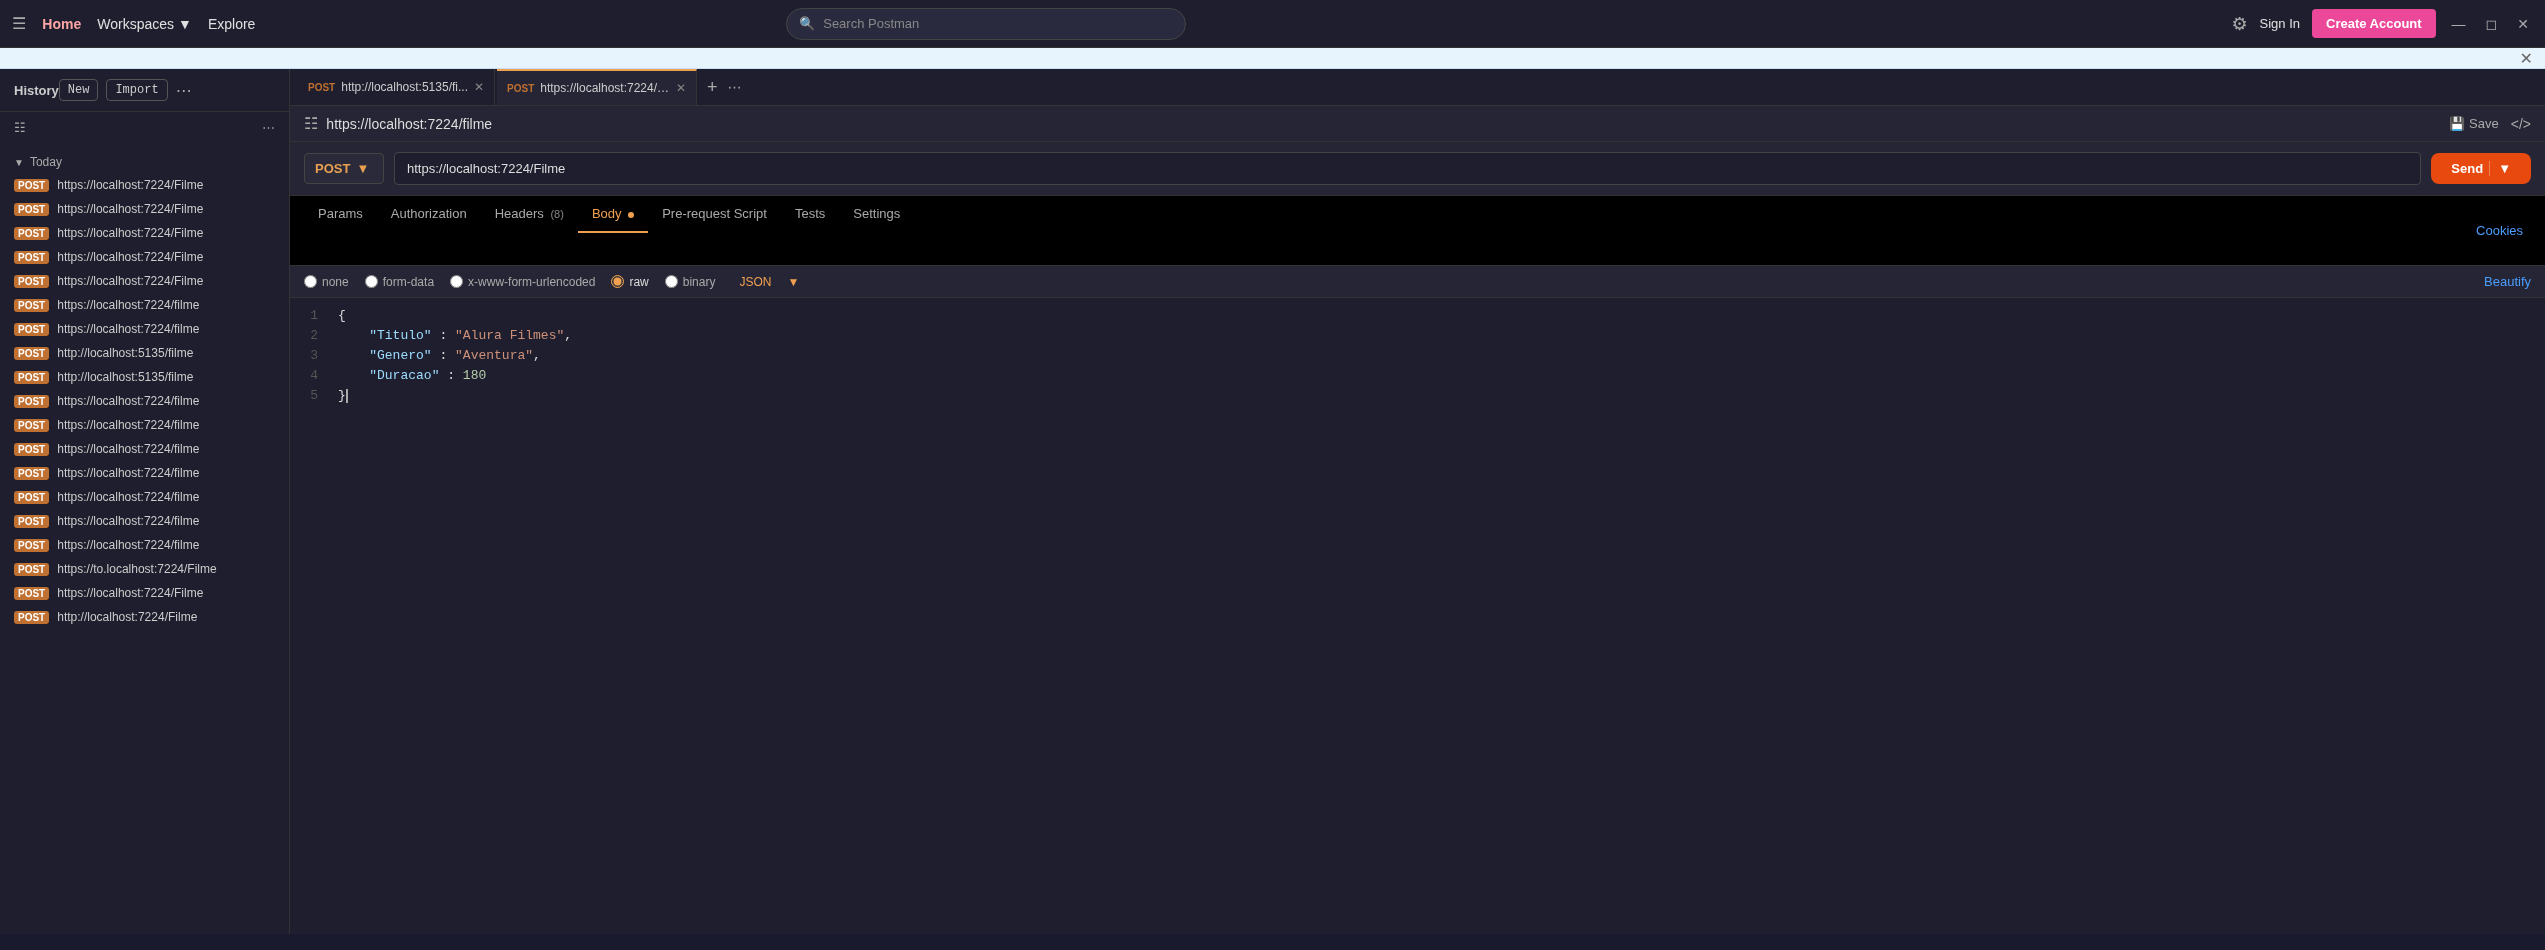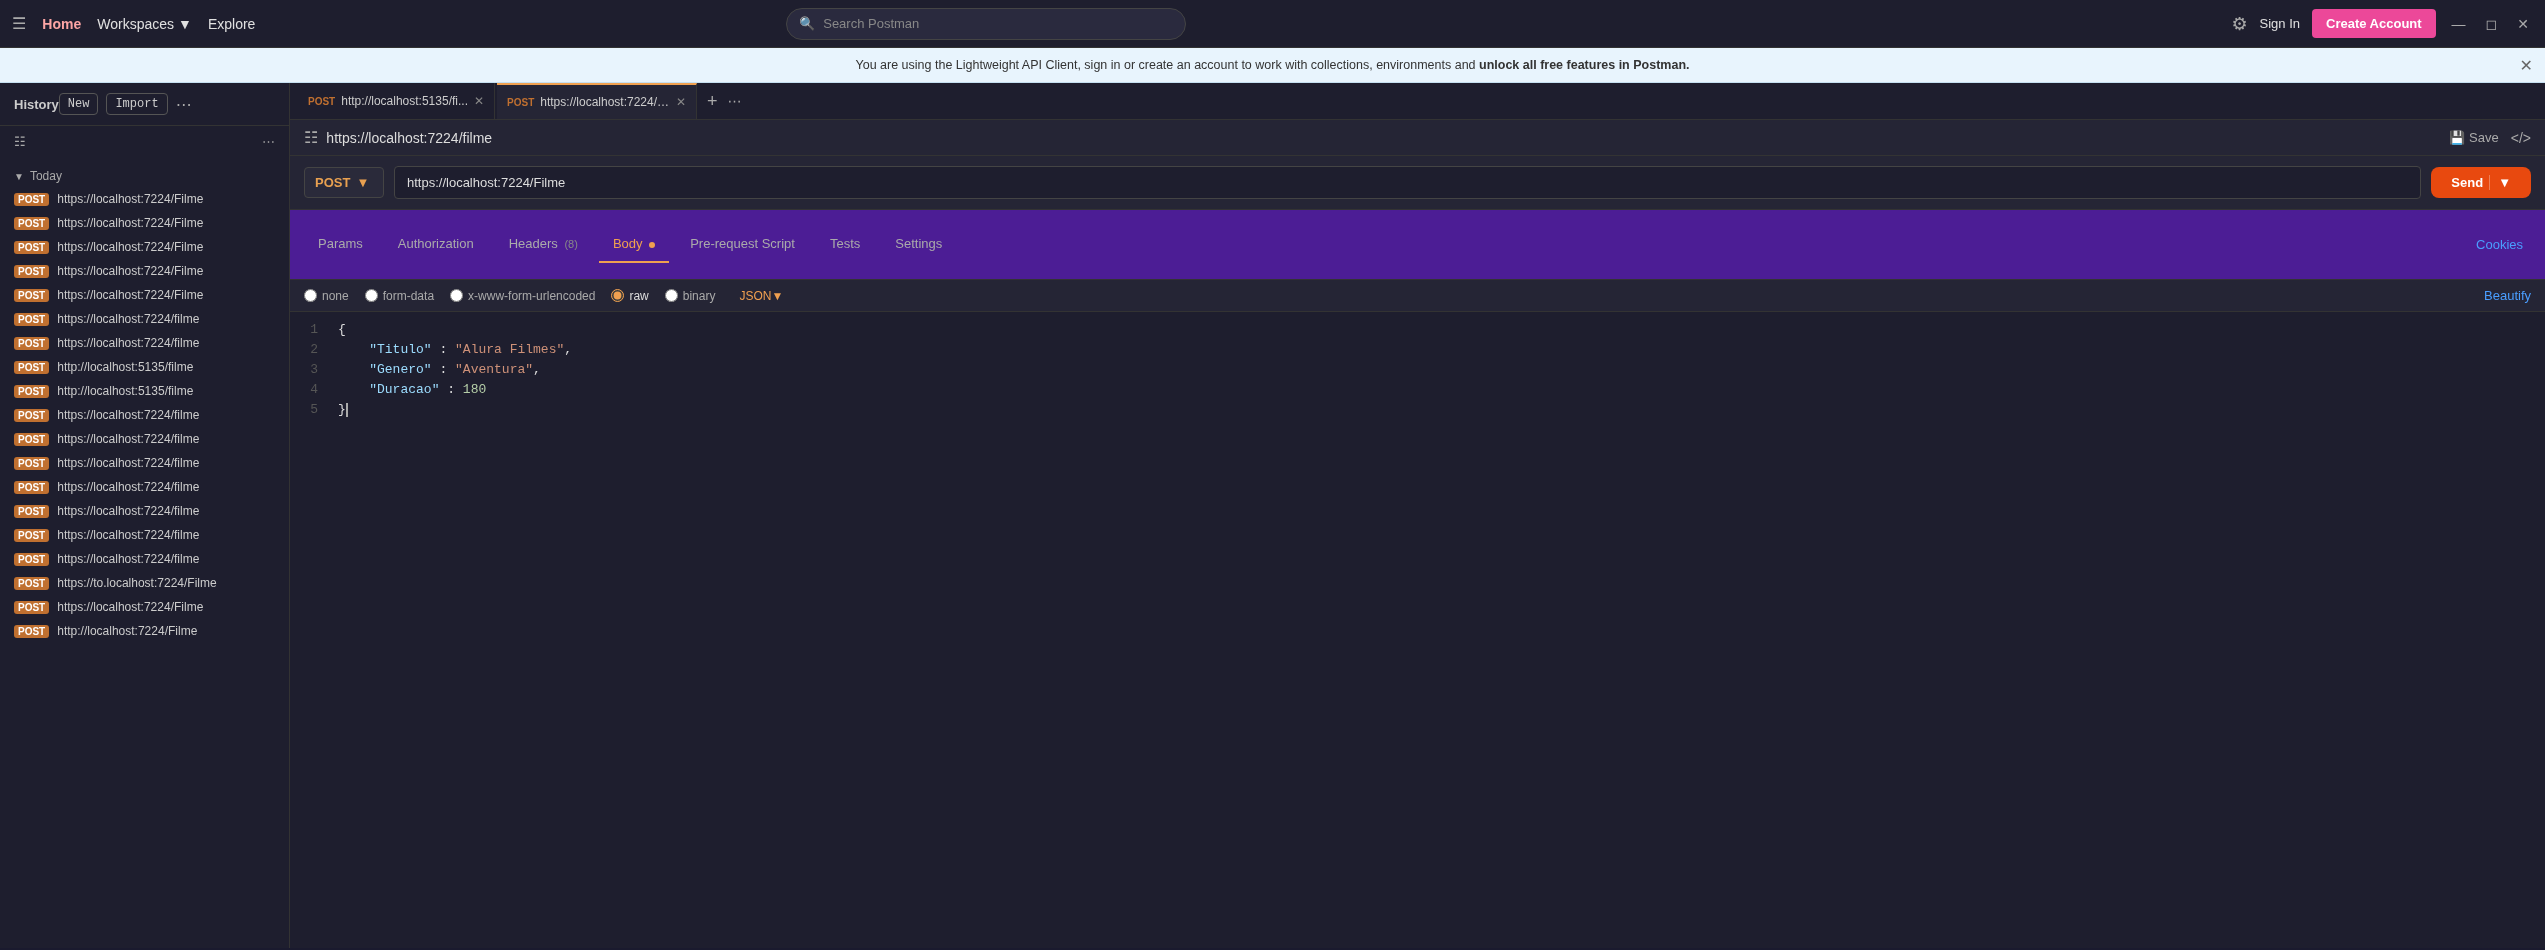--- a/index.html
+++ b/index.html
@@ -75,34 +75,34 @@
     .request-code-btn { background: none; border: none; color: #aaa; font-size: 14px; cursor: pointer; }
 
     
     .url-bar { display: flex; align-items: center; padding: 10px 14px; gap: 10px; border-bottom: 1px solid #333; }
     .method-select { background: #2a2a3a; border: 1px solid #444; color: #e8a050; border-radius: 4px; padding: 7px 10px; font-size: 13px; font-weight: 700; cursor: pointer; display: flex; align-items: center; gap: 6px; min-width: 80px; }
     .url-input { flex: 1; background: #1e1e2e; border: 1px solid #444; color: #ddd; border-radius: 4px; padding: 8px 12px; font-size: 13px; outline: none; }
     .send-btn { background: #e8490f; color: white; border: none; border-radius: 8px; padding: 8px 20px; font-size: 13px; font-weight: 700; cursor: pointer; display: flex; align-items: center; gap: 6px; }
     .send-arrow { border-left: 1px solid rgba(255,255,255,0.3); padding-left: 8px; cursor: pointer; }
 
     
-    .request-tabs { display: flex; align-items: center; padding: 0 14px; border-bottom: 1px solid #333; background: #4c1d95; gap: 7px; }
+    .request-tabs { display: flex; align-items: flex-start; padding: 0 14px; border-bottom: 1px solid #333; background: #000000; }
     .req-tab { padding: 10px 14px; font-size: 13px; color: #aaa; cursor: pointer; border-bottom: 2px solid transparent; white-space: nowrap; }
     .req-tab.active { color: #f0a050; border-bottom: 2px solid #f0a050; }
     .req-tab-count { font-size: 11px; color: #888; margin-left: 3px; }
     .req-tab-dot { width: 6px; height: 6px; background: #f0a050; border-radius: 50%; display: inline-block; margin-left: 3px; vertical-align: middle; }
     .req-tab-right { margin-left: auto; display: flex; gap: 8px; }
     .req-tab-right-btn { background: none; border: none; color: #4a9eff; font-size: 13px; cursor: pointer; padding: 27px 8px; }
 
     
     .body-options { display: flex; align-items: center; gap: 16px; padding: 8px 14px; border-bottom: 1px solid #333; }
     .body-radio { display: flex; align-items: center; gap: 5px; cursor: pointer; color: #aaa; font-size: 12px; }
     .body-radio input { accent-color: #f0a050; }
     .body-radio.active { color: #ddd; }
-    .json-btn { background: none; border: none; color: #f0a050; font-size: 12px; cursor: pointer; display: flex; align-items: center; gap: 0; margin-left: 8px; }
+    .json-btn { background: none; border: none; color: #f0a050; font-size: 12px; cursor: pointer; display: flex; align-items: center; gap: 16px; margin-left: 8px; }
     .beautify-btn { margin-left: auto; background: none; border: none; color: #4a9eff; font-size: 13px; cursor: pointer; }
 
     
     .code-editor { flex: 1; background: #1e1e2e; padding: 8px 0; overflow-y: auto; font-family: 'Courier New', monospace; font-size: 13px; display: flex; }
     .line-numbers { padding: 0 12px; color: #555; text-align: right; user-select: none; min-width: 40px; }
     .line-number { line-height: 20px; }
     .code-content { flex: 1; padding: 0 8px; }
     .code-line { line-height: 20px; white-space: pre; }
     .code-brace { color: #ddd; }
     .code-key { color: #9cdcfe; }
@@ -135,24 +135,20 @@
     <span class="topnav-settings-icon">⚙</span>
     <button class="topnav-signin">Sign In</button>
     <button class="topnav-create-account">Create Account</button>
     <button class="topnav-minimize">—</button>
     <button class="topnav-maximize">◻</button>
     <button class="topnav-close">✕</button>
   </div>
 </div>
 
 <div class="banner">
-  <span>
-    <span>You are using the Lightweight API Client, sign in or create an account to work with collections, environments and </span>
-    <strong>unlock all free features in Postman.</strong>
-  </span>
   <button class="banner-close">✕</button>
 </div>
 
 <div class="main-layout">
 
   <div class="sidebar">
     <div class="sidebar-header">
       <span class="sidebar-title">History</span>
       <div class="sidebar-actions">
         <button class="sidebar-btn">New</button>

